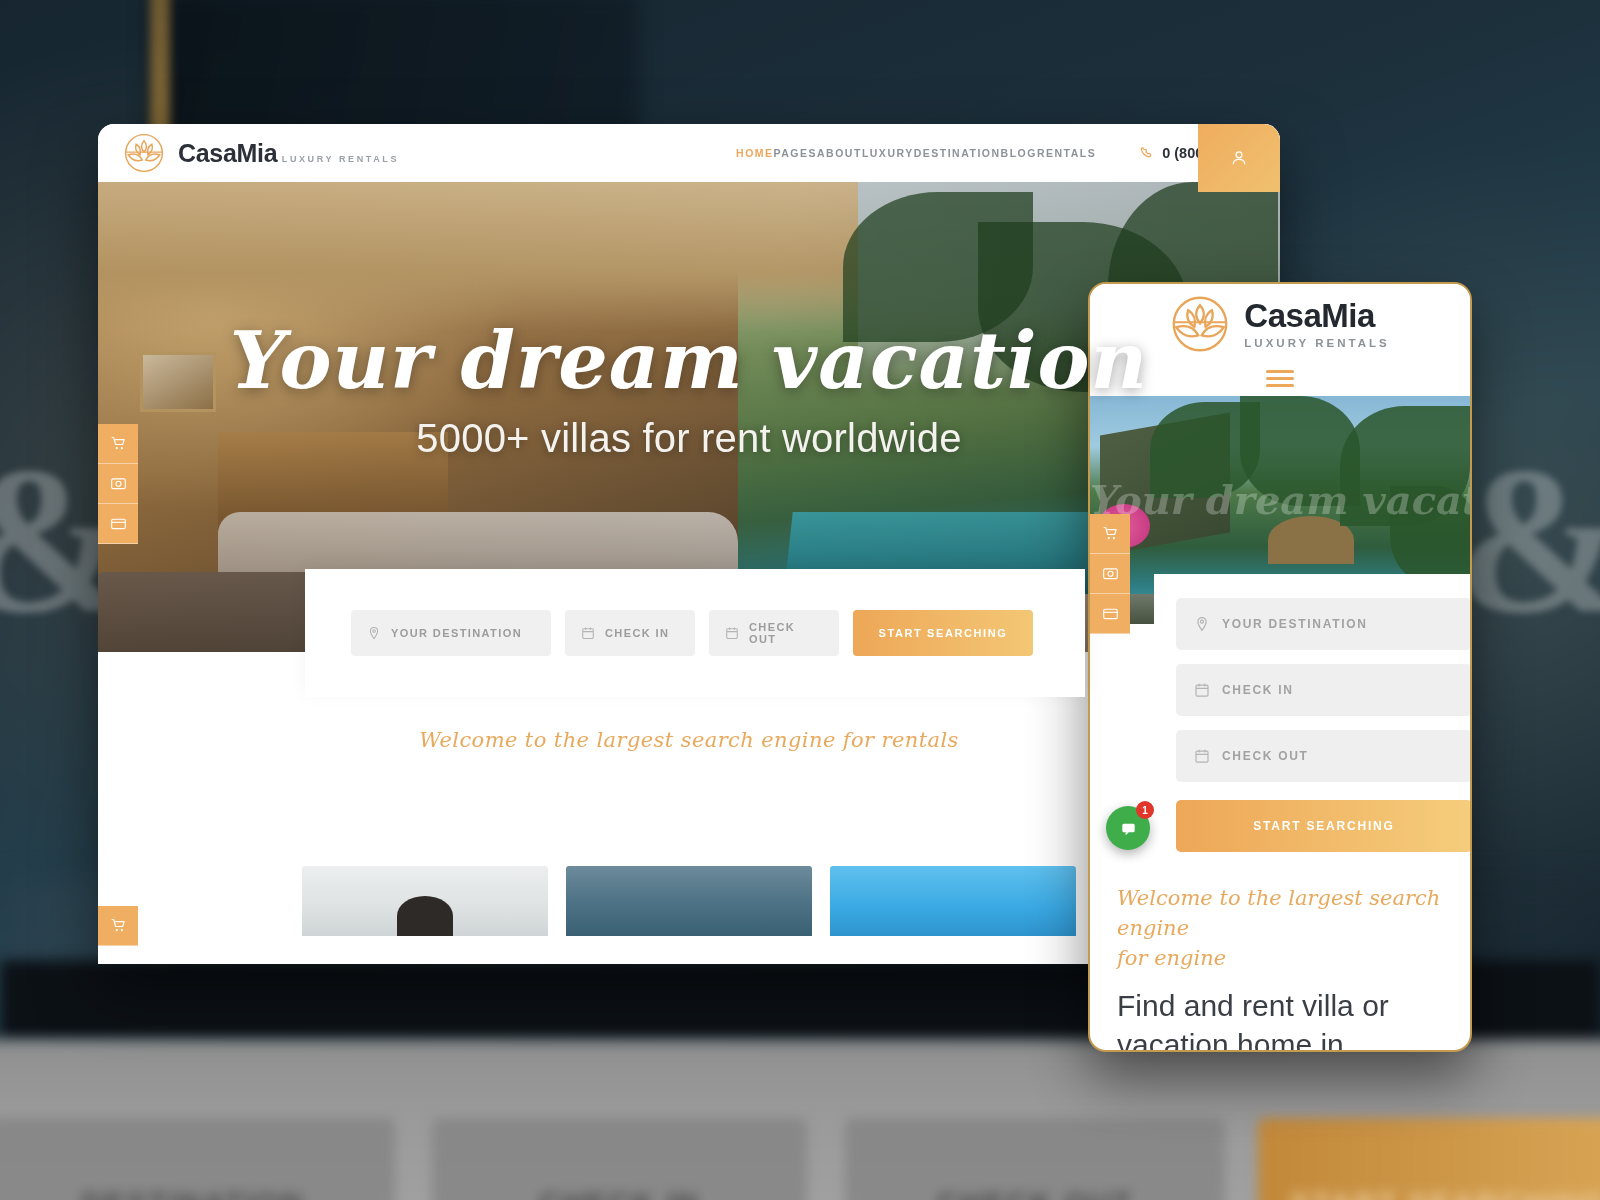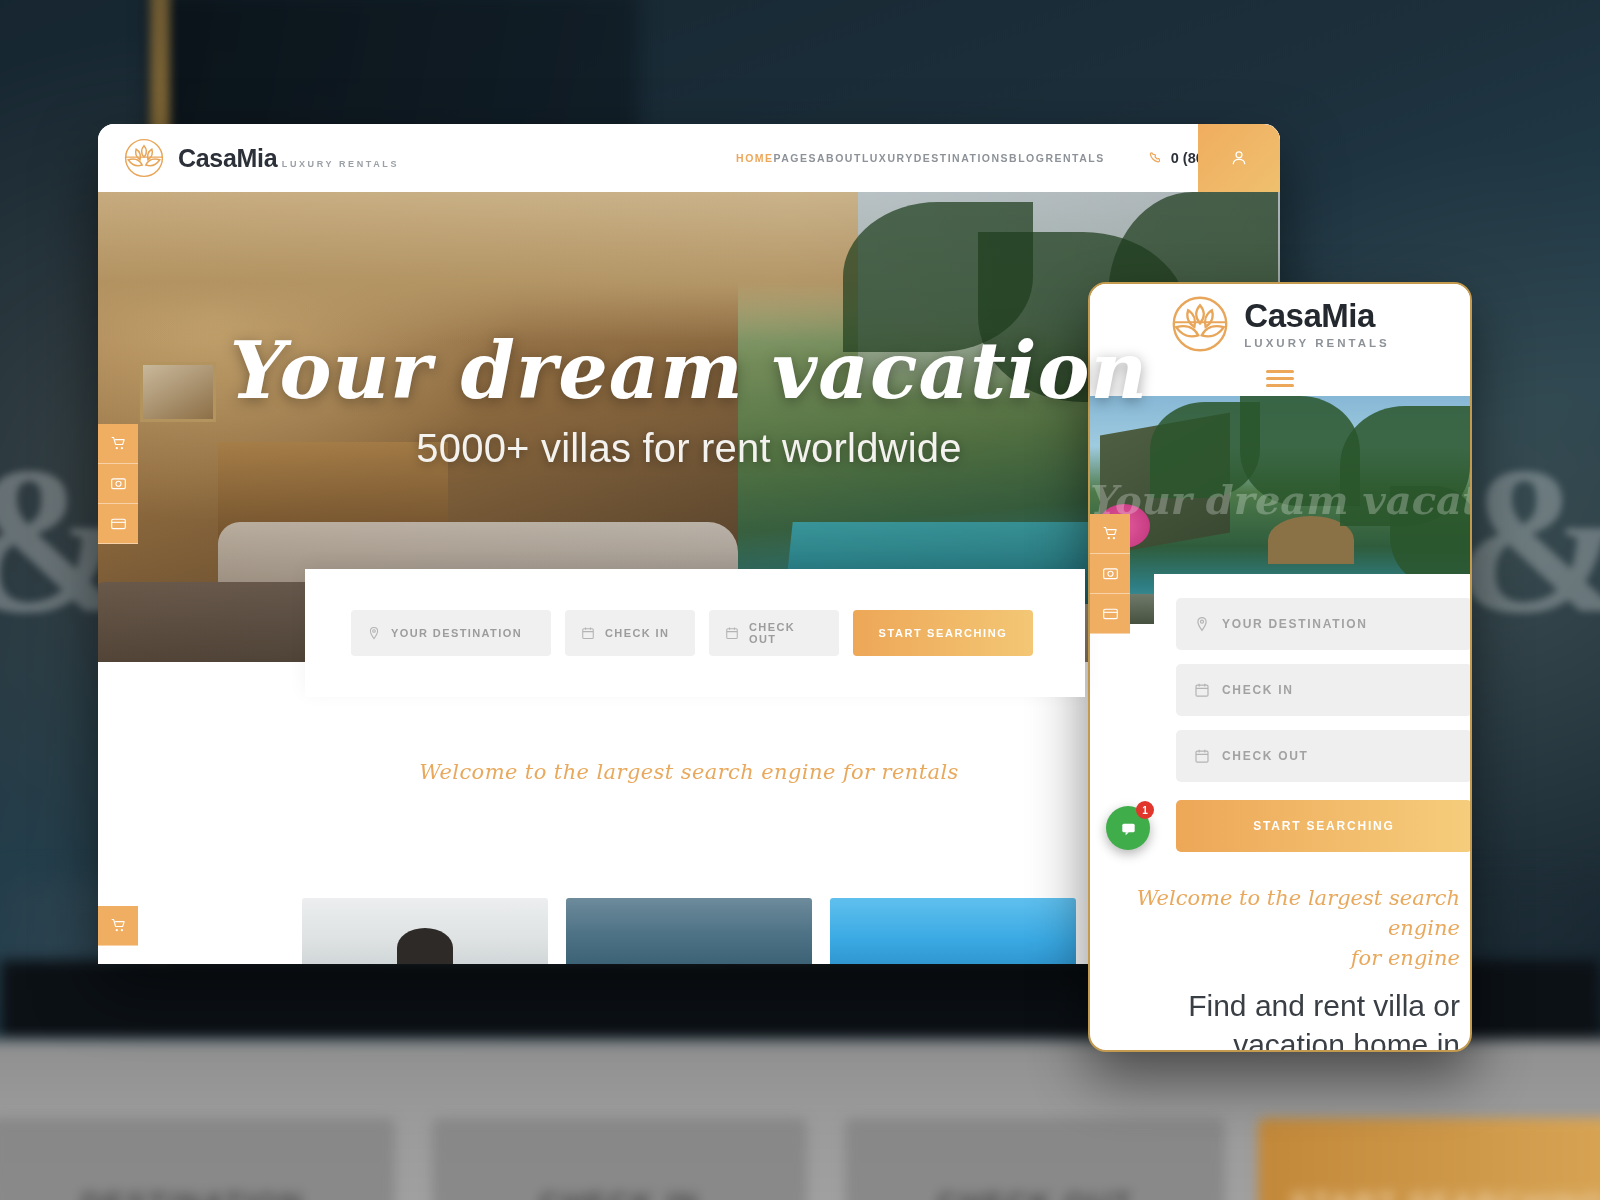--- a/index.html
+++ b/index.html
@@ -69,21 +69,21 @@
 
   
   .desktop {
     position: absolute; left: 98px; top: 124px; width: 1182px; height: 840px;
     border-radius: 16px 16px 0 0;
     overflow: hidden;
     box-shadow: 0 26px 60px rgba(0,0,0,.50);
     background: #fff;
   }
   .dt-header {
-    height: 68px; background: #fff; display: flex; align-items: center;
+    height: 58px; background: #fff; display: flex; align-items: center;
     position: relative; z-index: 5;
   }
   .logo { display: flex; align-items: center; gap: 13px; padding-left: 25px; }
   .logo-mark { width: 42px; height: 42px; flex: 0 0 42px; }
   .logo-text { line-height: 1; }
   .logo-name {
     font-size: 25px; font-weight: 700; color: #2c3038; letter-spacing: -.3px;
     font-family: "Liberation Sans", sans-serif;
   }
   .logo-sub {
@@ -206,21 +206,21 @@
     width: 180px; height: 46px; border-radius: 4px; border: none;
     background: linear-gradient(90deg,#eda757,#f3c775);
     color: #fff; font-size: 11px; letter-spacing: 1.6px; font-weight: 700;
     font-family: "Liberation Sans", sans-serif; cursor: pointer;
   }
 
   
   .dt-body { background: #fff; padding-top: 76px; text-align: center; }
   .script-tag {
     font-family: "DejaVu Serif", serif; font-style: italic;
-    color: #e8a95d; font-size: 21px; letter-spacing: .4px; margin-top: 22px;
+    color: #e8a95d; font-size: 21px; letter-spacing: .4px;
   }
   .dt-h2 {
     margin-top: 20px; font-size: 46px; line-height: 1.13; color: #3a3f45;
     font-weight: 300; letter-spacing: -.4px;
   }
   .dt-cards {
     margin-top: 42px; display: flex; gap: 18px; justify-content: center;
   }
   .dt-card { width: 246px; height: 70px; border-radius: 3px 3px 0 0; }
   .dt-card.c1 { background: linear-gradient(180deg,#eceeef,#dfe3e4 55%,#cfd5d6); }
@@ -281,21 +281,21 @@
     height: 52px; background: #efefef; border-radius: 5px; margin-bottom: 14px;
     display: flex; align-items: center; gap: 12px; padding: 0 18px;
     font-size: 12px; letter-spacing: 1.7px; color: #a2a2a2; font-weight: 600;
   }
   .mb-btn {
     width: 100%; height: 52px; border: none; border-radius: 5px;
     background: linear-gradient(90deg,#eda757,#f5cd7c);
     color: #fff; font-size: 12px; letter-spacing: 1.8px; font-weight: 700;
     font-family: "Liberation Sans", sans-serif; cursor: pointer; margin-top: 4px;
   }
-  .mb-body { position: absolute; left: 12px; top: 580px; width: 384px; padding: 20px 26px 0; text-align: right; }
+  .mb-body { position: absolute; left: 1px; top: 580px; width: 384px; padding: 20px 26px 0; text-align: left; }
   .mb-script { font-family:"DejaVu Serif",serif; font-style: italic; color:#e8a95d; font-size: 21px; line-height: 1.42; }
   .mb-h2 { margin-top: 14px; font-size: 30px; line-height: 1.28; color:#3a3f45; font-weight: 300; }
 
   
   .chat {
     position: absolute; left: 1106px; top: 806px; width: 44px; height: 44px;
     border-radius: 50%; background: #3fae4a; z-index: 30;
     display: flex; align-items: center; justify-content: center;
     box-shadow: 0 4px 12px rgba(0,0,0,.3);
   }
@@ -353,21 +353,21 @@
         <span class="logo-name">CasaMia</span>
         <span class="logo-sub">LUXURY RENTALS</span>
       </span>
     </div>
 
     <nav class="dt-nav">
       <a href="#" class="active">HOME</a>
       <a href="#">PAGES</a>
       <a href="#">ABOUT</a>
       <a href="#">LUXURY</a>
-      <a href="#">DESTINATIONS</a>
+      <a href="#">DESTINATION</a>
       <a href="#">BLOG</a>
       <a href="#">RENTALS</a>
     </nav>
 
     <div class="dt-phone">
       <span>
         <svg viewBox="0 0 16 16" width="14" height="14">
           <path d="M3 2c-.8 0-1.6.9-1.4 1.9C2.3 8 6 11.7 10.1 12.4 11.1 12.6 12 11.8 12 11l-.2-1.6c-.1-.5-.5-.8-1-.7l-1.6.3-2.2-2.2.3-1.6c.1-.5-.2-.9-.7-1L5 4c-.7-.1-1.3-1.3-2-2z" fill="none" stroke="#eda75a" stroke-width="1.4" stroke-linejoin="round"></path>
         </svg>
       </span>

